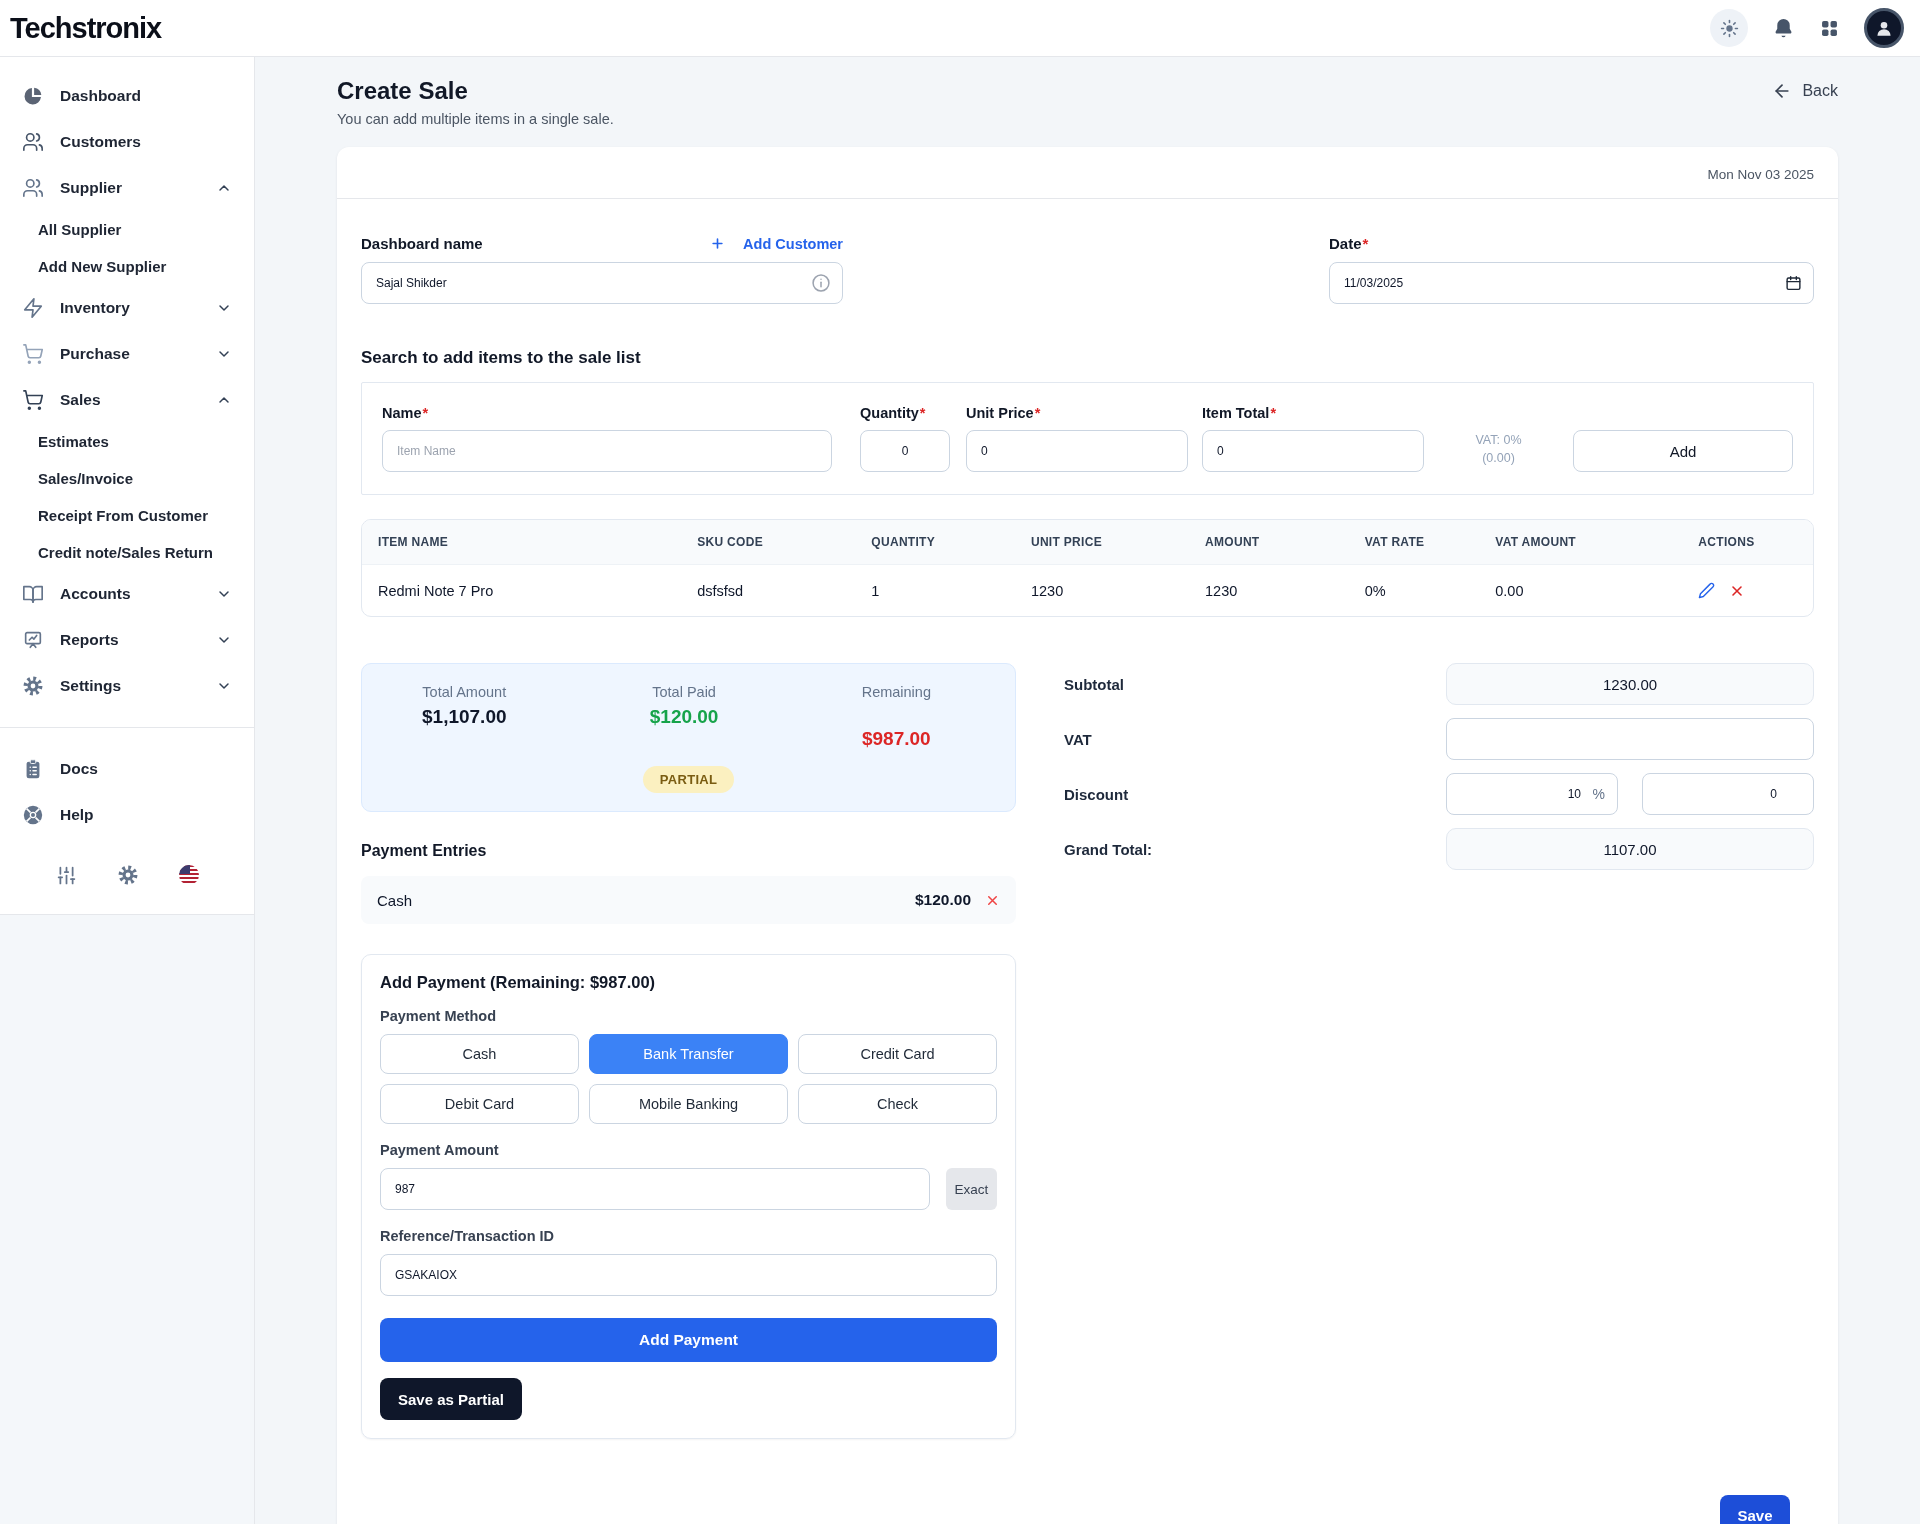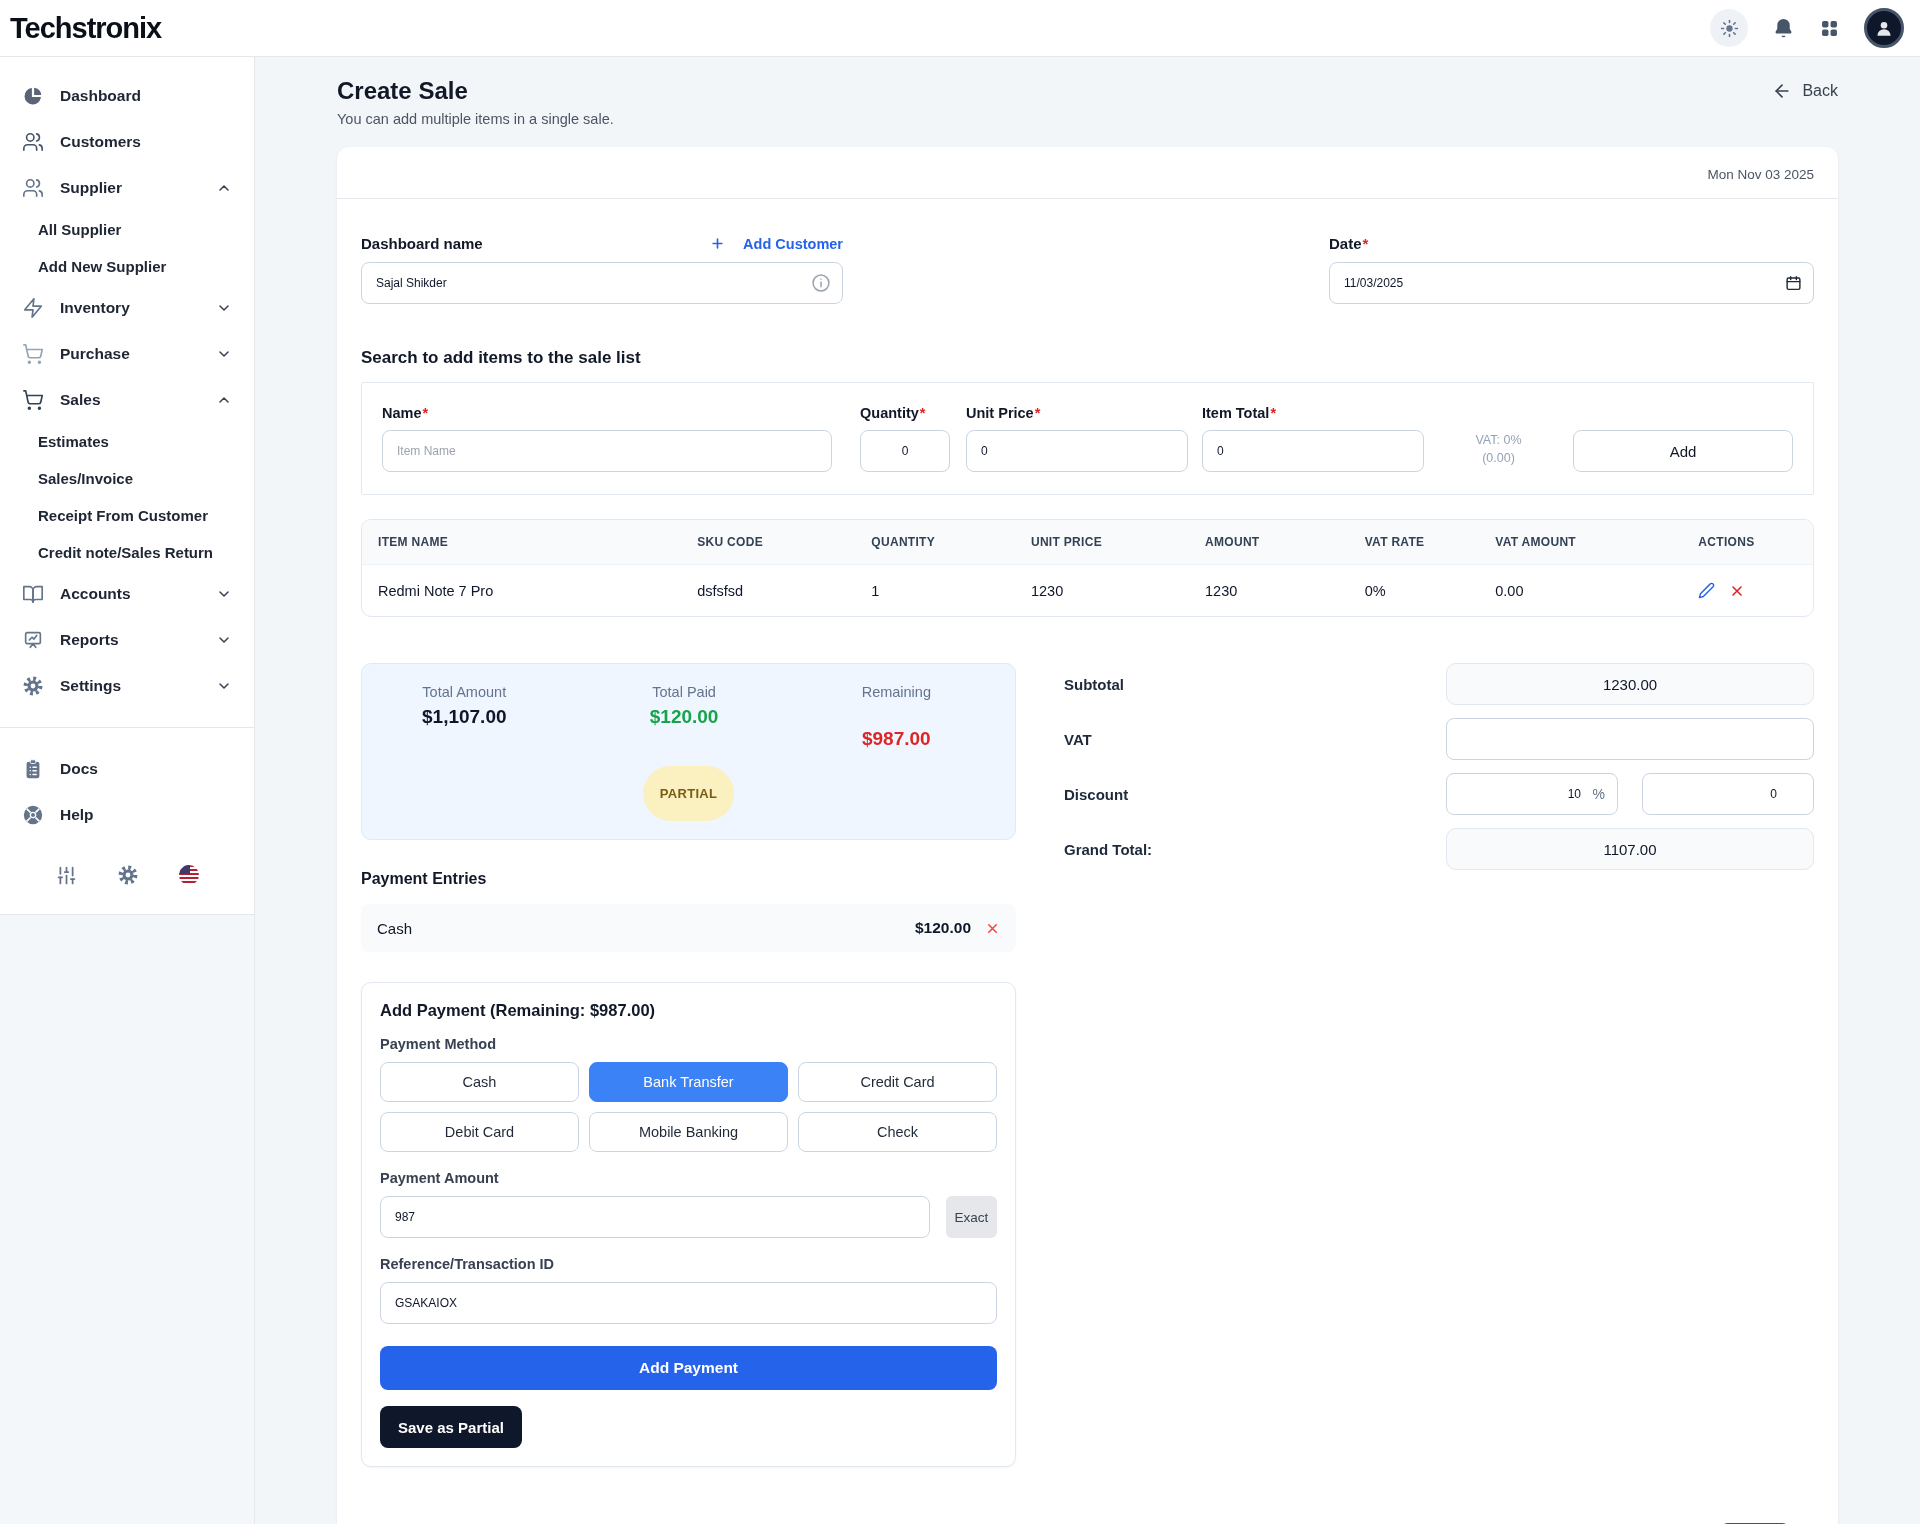--- a/index.html
+++ b/index.html
@@ -76,21 +76,21 @@
   .left-col { width:655px; flex:none; }
   .right-col { flex:1; }
 
   .banner { background:#eff6ff; border:1px solid #dbeafe; border-radius:10px; padding:20px 24px 18px; }
   .banner-row { display:flex; justify-content:space-between; padding:0 60px 0 36px; }
   .banner-cell { text-align:center; }
   .banner-cell .blabel { font-size:14.5px; color:#64748b; margin-bottom:6px; }
   .banner-cell .bval { font-size:19px; font-weight:700; }
   .bval.dark { color:#0f172a; } .bval.green { color:#16a34a; } .bval.red { color:#dc2626;margin-top:28px; }
   .badge-wrap { text-align:center; margin-top:16px; }
-  .badge { display:inline-block; background:#fbf0c0; color:#7a5c12; font-size:13px; font-weight:700; border-radius:999px; padding:20px 17px; letter-spacing:.3px; }
+  .badge { display:inline-block; background:#fbf0c0; color:#7a5c12; font-size:13px; font-weight:700; border-radius:999px; padding:6px 17px; letter-spacing:.3px; }
 
   .right-row { display:flex; align-items:center; justify-content:space-between; margin-bottom:13px; }
   .right-row .rlabel { font-size:15px; font-weight:600; color:#1e293b; }
   .rctl { width:368px; }
   .rctl input { text-align:center; }
   input.readonly { background:#f8fafc; border-color:#e2e8f0; border-radius:10px; font-size:15px; }
   .discount-ctls { width:368px; display:flex; gap:24px; }
   .suffix-wrap { position:relative; flex:1; }
   .suffix-wrap input { padding-right:36px; text-align:right; }
   .suffix-wrap .suffix { position:absolute; right:13px; top:50%; transform:translateY(-50%); color:#64748b; font-size:14px; }

